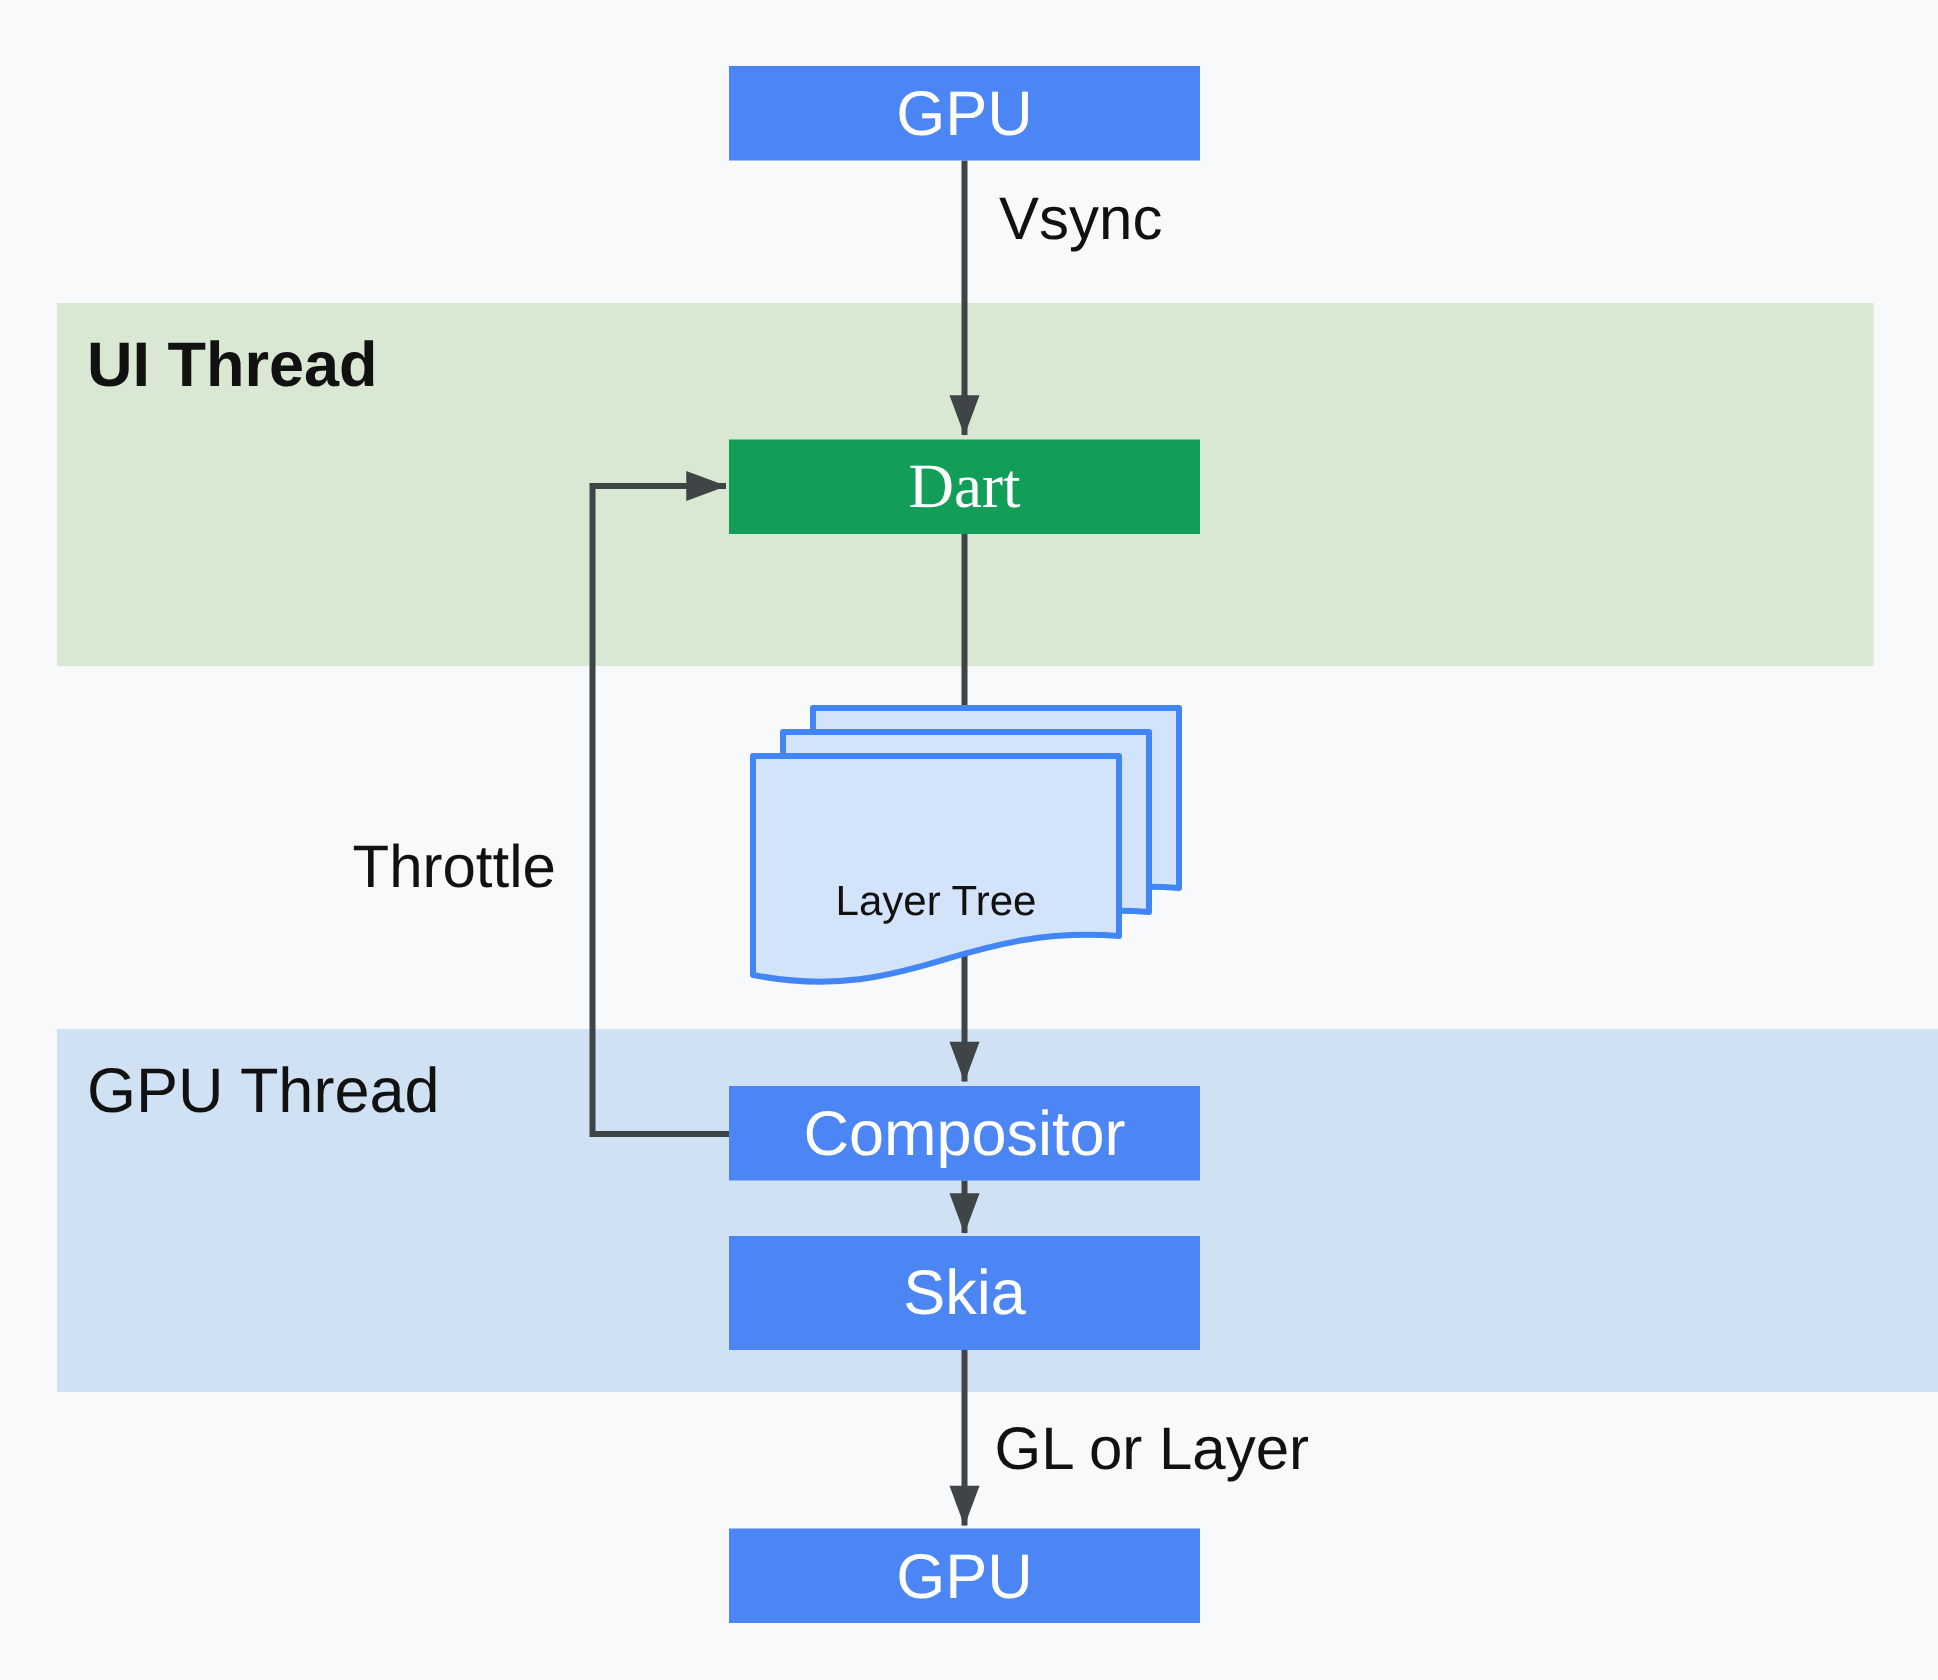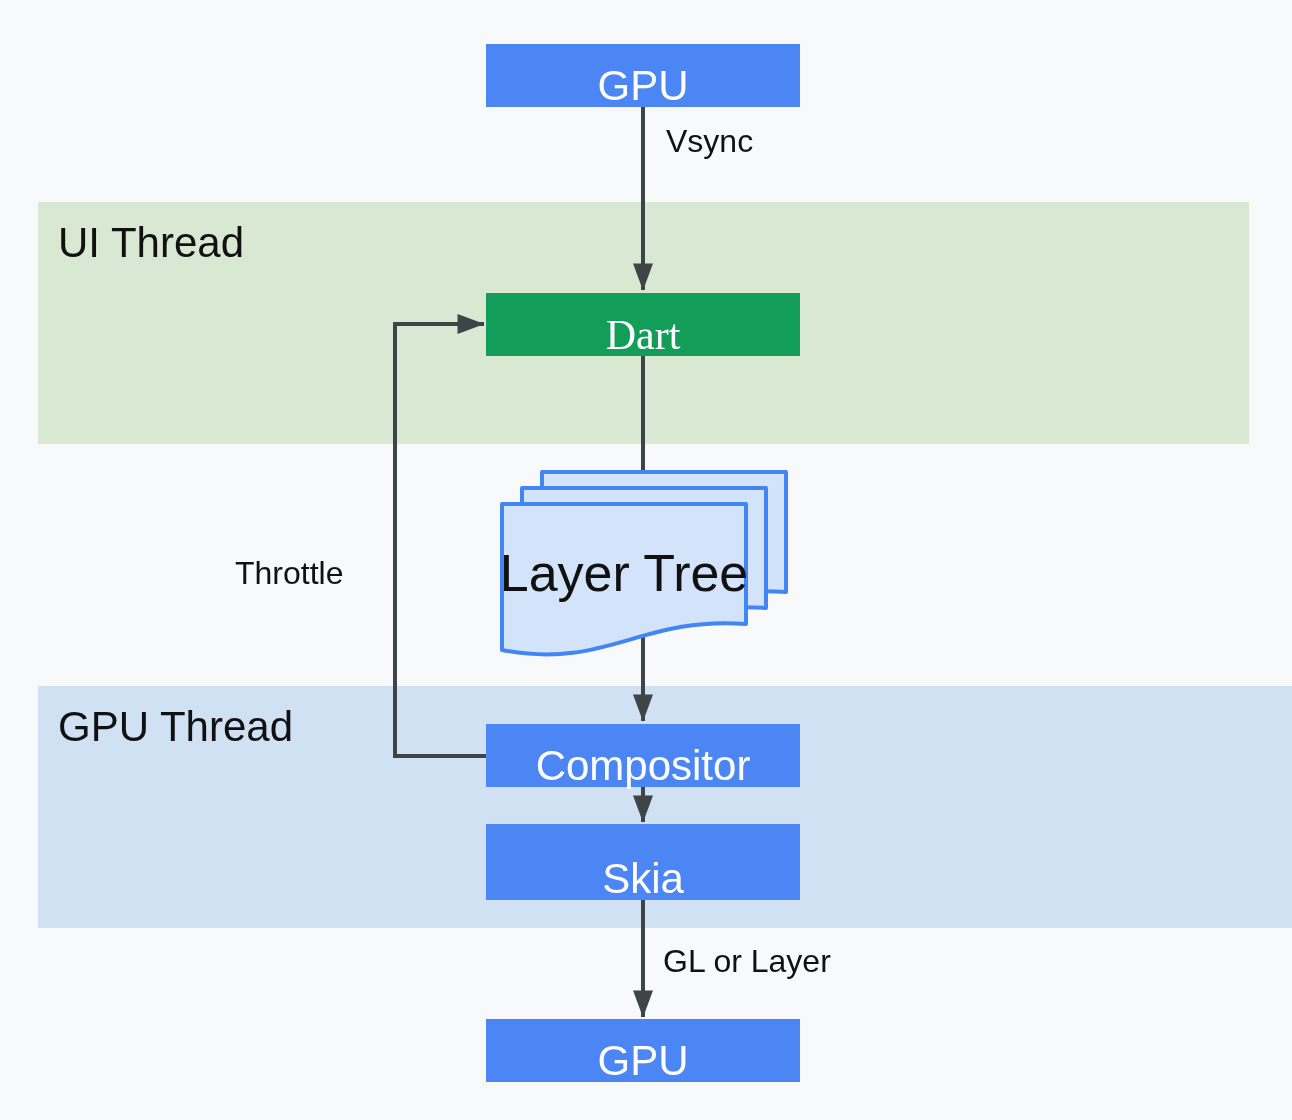--- a/index.html
+++ b/index.html
@@ -11,58 +11,58 @@
   }
   .canvas {
     position: relative;
     width: 1292px; height: 1120px;
     background: #f8f9fa;
   }
   .band {
     position: absolute;
     left: 38px; width: 1211px; height: 242px;
   }
-  .band-ui  { top: 202px; background: #d8e8d2; }
+  .band-ui  { top: 202px; background: #d8e8d2; font-weight: bold; }
   .band-gpu { top: 686px; background: #cfe1f3; padding-left: 48px; }
   .band-label {
     position: absolute;
     left: 20px; top: 18px;
     font-size: 42px; line-height: 1.1;
     color: #111; white-space: nowrap;
   }
   .connectors {
     position: absolute; left: 0; top: 0;
     width: 1292px; height: 1120px;
   }
   .node {
     position: absolute;
     left: 486px; width: 314px;
-    display: flex; align-items: flex-end; justify-content: center;
+    display: flex; align-items: center; justify-content: center;
     color: #ffffff; font-size: 42px; line-height: 1;
   }
   .node-blue  { background: #4b86f4; }
   .node-green { background: #129d58; font-family: Liberation Serif, serif; }
   #node-gpu-top    { top: 44px;   height: 63px; }
   #node-dart       { top: 293px;  height: 63px; }
   #node-compositor { top: 724px;  height: 63px; }
   #node-skia       { top: 824px;  height: 76px; }
   #node-gpu-bottom { top: 1019px; height: 63px; }
   .edge-label {
     position: absolute;
-    font-size: 32px; line-height: 1.1;
+    font-size: 40px; line-height: 1.1;
     color: #111; white-space: nowrap;
   }
   #label-vsync    { left: 666px; top: 124px; }
   #label-throttle { left: 235px; top: 556px; }
   #label-gl       { left: 663px; top: 944px; }
   #label-layer-tree {
     position: absolute;
-    left: 502px; top: 548px; width: 244px; height: 50px;
+    left: 502px; top: 576px; width: 244px; height: 50px;
     display: flex; align-items: center; justify-content: center;
-    font-size: 52px; color: #111; white-space: nowrap;
+    font-size: 28px; color: #111; white-space: nowrap;
   }
 </style>
 </head>
 <body>
 
 <div class="canvas">
 
   <div class="band band-ui">
     <div class="band-label">UI Thread</div>
   </div>

